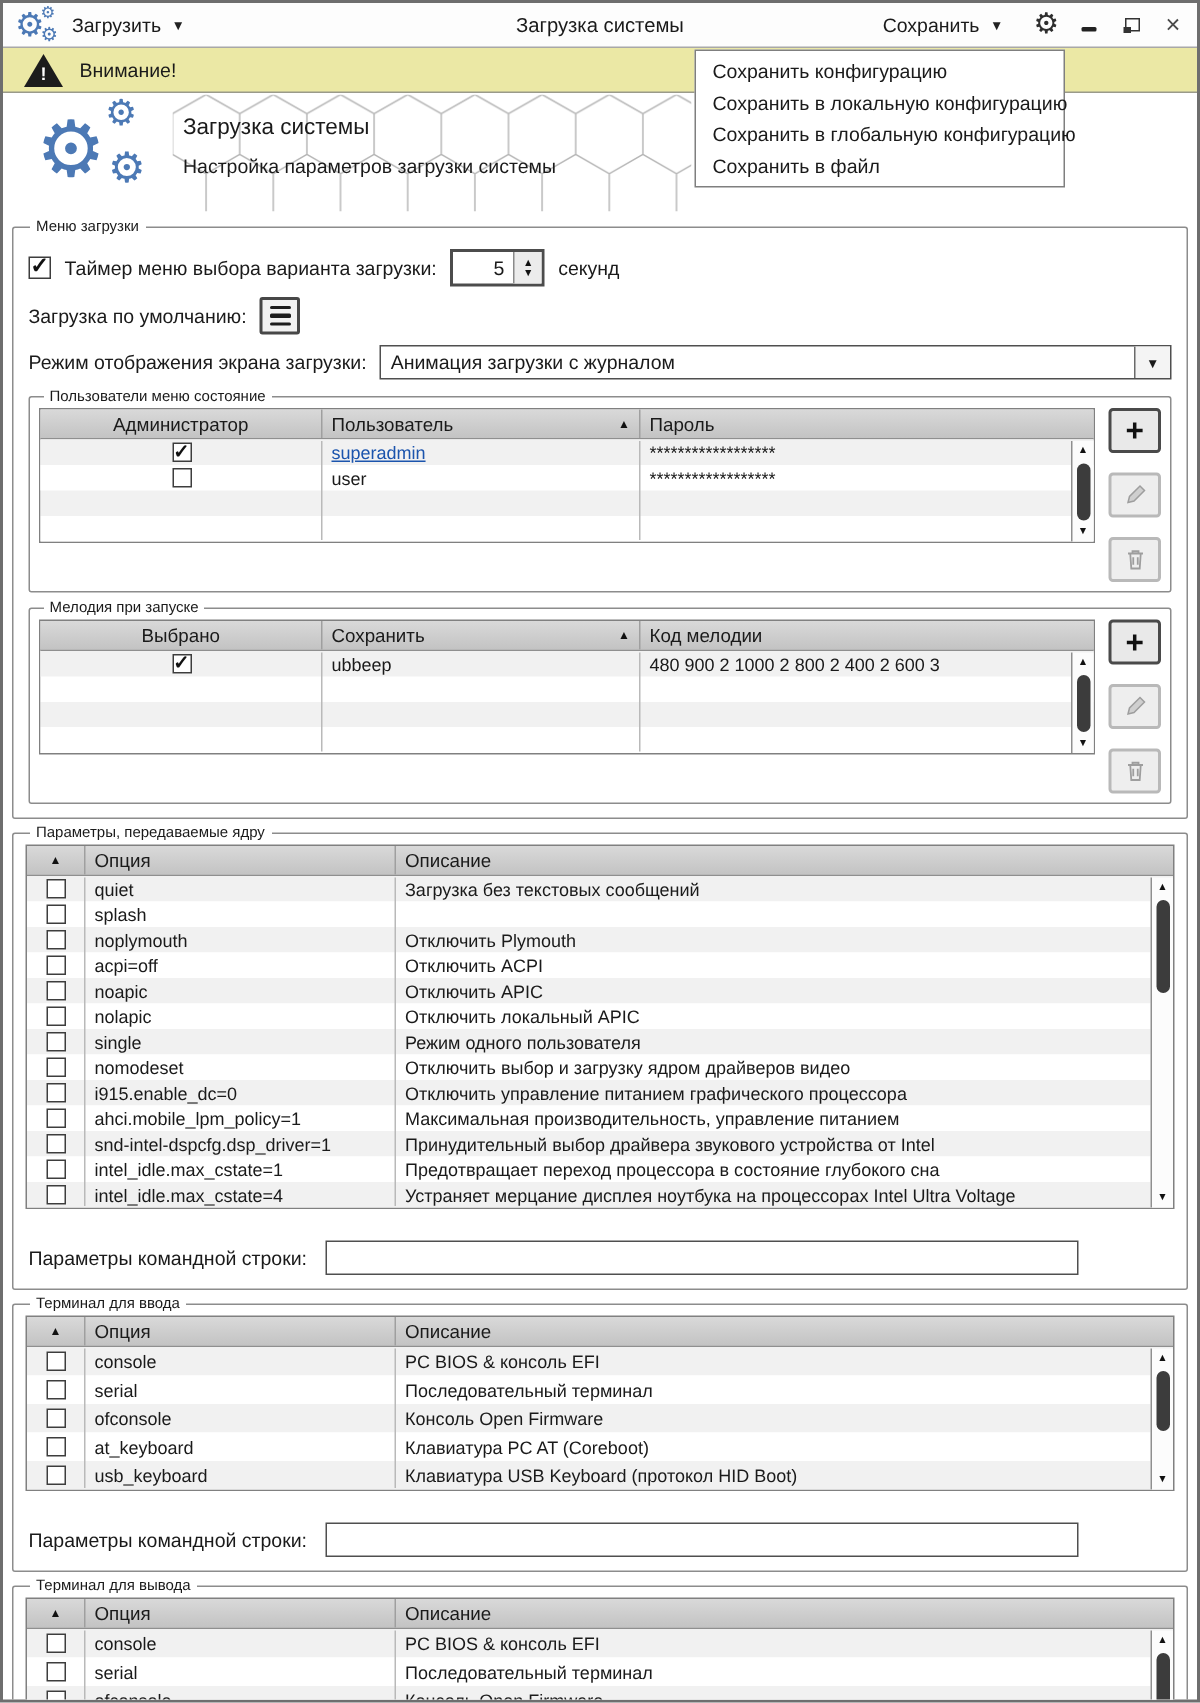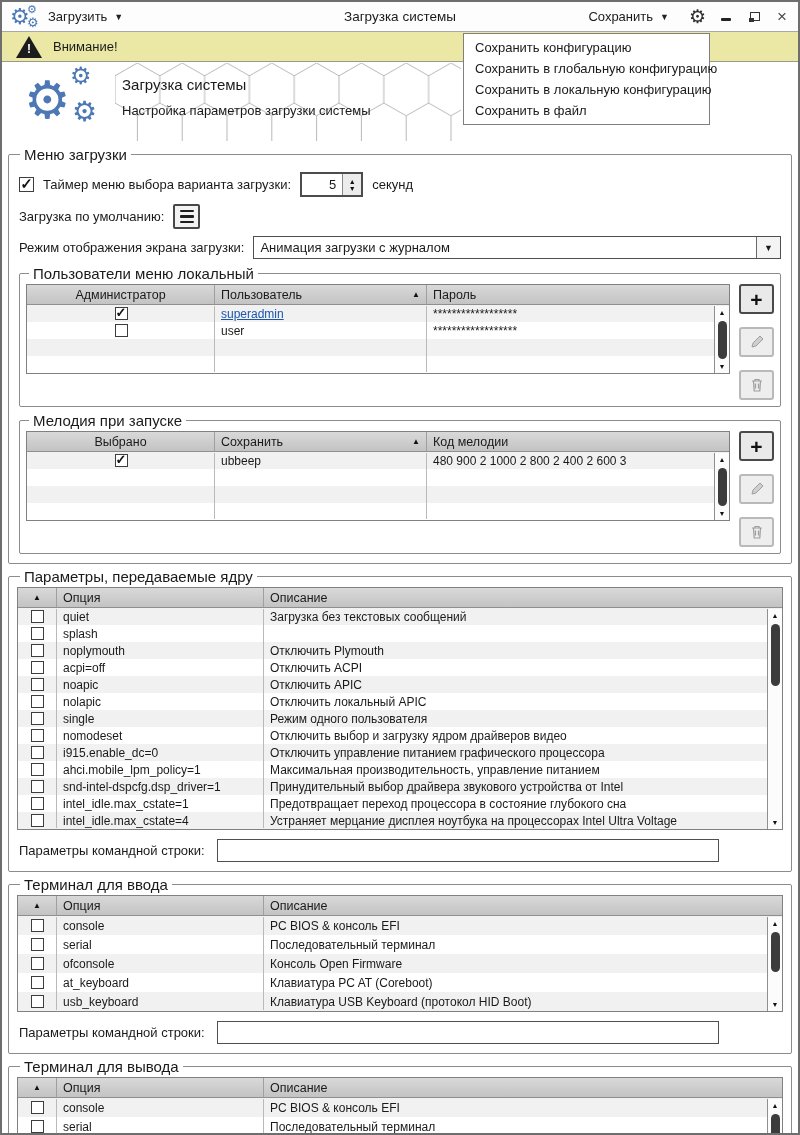--- a/index.html
+++ b/index.html
@@ -42,21 +42,21 @@
   .logo-big .g2 { font-size:24px; left:48px; top:2px; }
   .logo-big .g3 { font-size:28px; left:50px; top:36px; }
   .ph-text { position:absolute; left:120px; top:14px; }
   .ph-title { font-size:15px; margin-bottom:10px; }
   .ph-sub { font-size:13px; }
   
   .menu { position:absolute; left:461px; top:31px; width:247px; background:#fff; border:1px solid #7f7f7f; z-index:30; padding:3px 0; }
   .menu-item { height:21px; line-height:21px; padding-left:11px; font-size:13px; white-space:nowrap; }
   
   fieldset.fs { border:1px solid #8c8c8c; border-radius:2px; margin:4px 6px; padding:2px 8px 7px; min-inline-size:0; }
-  fieldset.fs legend { font-size:15px; padding:0 4px; margin-left:3px; }
+  fieldset.fs legend { font-size:10px; padding:0 4px; margin-left:3px; }
   fieldset.fs.inner { margin:5px 2px 2px; padding:2px 6px 6px; }
   .frow { display:flex; align-items:center; gap:9px; margin:7px 2px 6px; }
   .lbl { white-space:nowrap; }
   .grow { flex:1; }
   
   .cb { position:relative; display:inline-flex; align-items:center; justify-content:center; width:13px; height:13px; border:1px solid #3d3d3d; background:#fff; flex:0 0 auto; }
   .cb.big { width:15px; height:15px; border-width:1.5px; }
   .cb i { font-style:normal; font-size:13px; font-weight:bold; color:#111; line-height:1; margin-top:-3px; }
   .cb.big i { font-size:15px; }
   
@@ -107,21 +107,21 @@
   .vscroll { position:absolute; top:21px; right:0; bottom:0; width:15px; border-left:1px solid #8f8f8f; background:#fcfcfc; z-index:2; }
   .vs-btn { height:13px; display:flex; align-items:center; justify-content:center; }
   .vs-btn.b { position:absolute; bottom:0; left:0; right:0; }
   .vs-btn i { font-style:normal; font-size:7px; color:#111; }
   .vs-thumb { position:absolute; left:2.5px; right:2.5px; background:#3c3c3c; border-radius:5px; }
   
   .btncol { display:flex; flex-direction:column; gap:13px; margin-left:9px; width:35px; }
   .sq-btn { width:35px; height:30px; border:2px solid #4a4a4a; border-radius:3px; background:#e9e9e9; display:flex; align-items:center; justify-content:center; font-size:21px; font-weight:bold; color:#111; line-height:1; }
   .sq-btn.disabled { border-color:#b9b9b9; background:#eeeeee; color:#b3b3b3; }
   
-  .cmdrow { display:flex; align-items:center; gap:12px; margin:9px 2px 2px; }
+  .cmdrow { display:flex; align-items:center; gap:12px; margin:21px 2px 2px; }
   .cmdinput { width:502px; }
 </style>
 </head>
 <body>
 
 <div class="toolbar">
   <span class="logo-sm">
     <i class="g1">⚙</i>
       <i class="g2">⚙</i>
       <i class="g3">⚙</i>
@@ -168,22 +168,22 @@
     <i class="g1">⚙</i><i class="g2">⚙</i><i class="g3">⚙</i>
   </span>
   <div class="ph-text">
     <div class="ph-title">Загрузка системы</div>
     <div class="ph-sub">Настройка параметров загрузки системы</div>
   </div>
 </div>
 
 <div class="menu">
   <div class="menu-item">Сохранить конфигурацию</div>
+  <div class="menu-item">Сохранить в локальную конфигурацию</div>
   <div class="menu-item">Сохранить в глобальную конфигурацию</div>
-  <div class="menu-item">Сохранить в локальную конфигурацию</div>
   <div class="menu-item">Сохранить в файл</div>
 </div>
 
 <fieldset class="fs">
   <legend>Меню загрузки</legend>
 
   <div class="frow">
     <span class="cb big">
         <i>✓</i>
       </span>
@@ -213,21 +213,21 @@
     <span class="lbl">Режим отображения экрана загрузки:</span>
     <div class="combo grow">
       <span>Анимация загрузки с журналом</span>
       <span class="combo-btn">
           <i>▼</i>
         </span>
     </div>
   </div>
 
   <fieldset class="fs inner">
-    <legend>Пользователи меню локальный</legend>
+    <legend>Пользователи меню состояние</legend>
     <div class="twrap">
       <div class="gtable usertable">
         <div class="t-head">
             <div class="th c0">
               <span>Администратор</span>
             </div>
             <div class="th c1">
               <span>Пользователь</span>
               <span class="sort">▲</span>
             </div>

